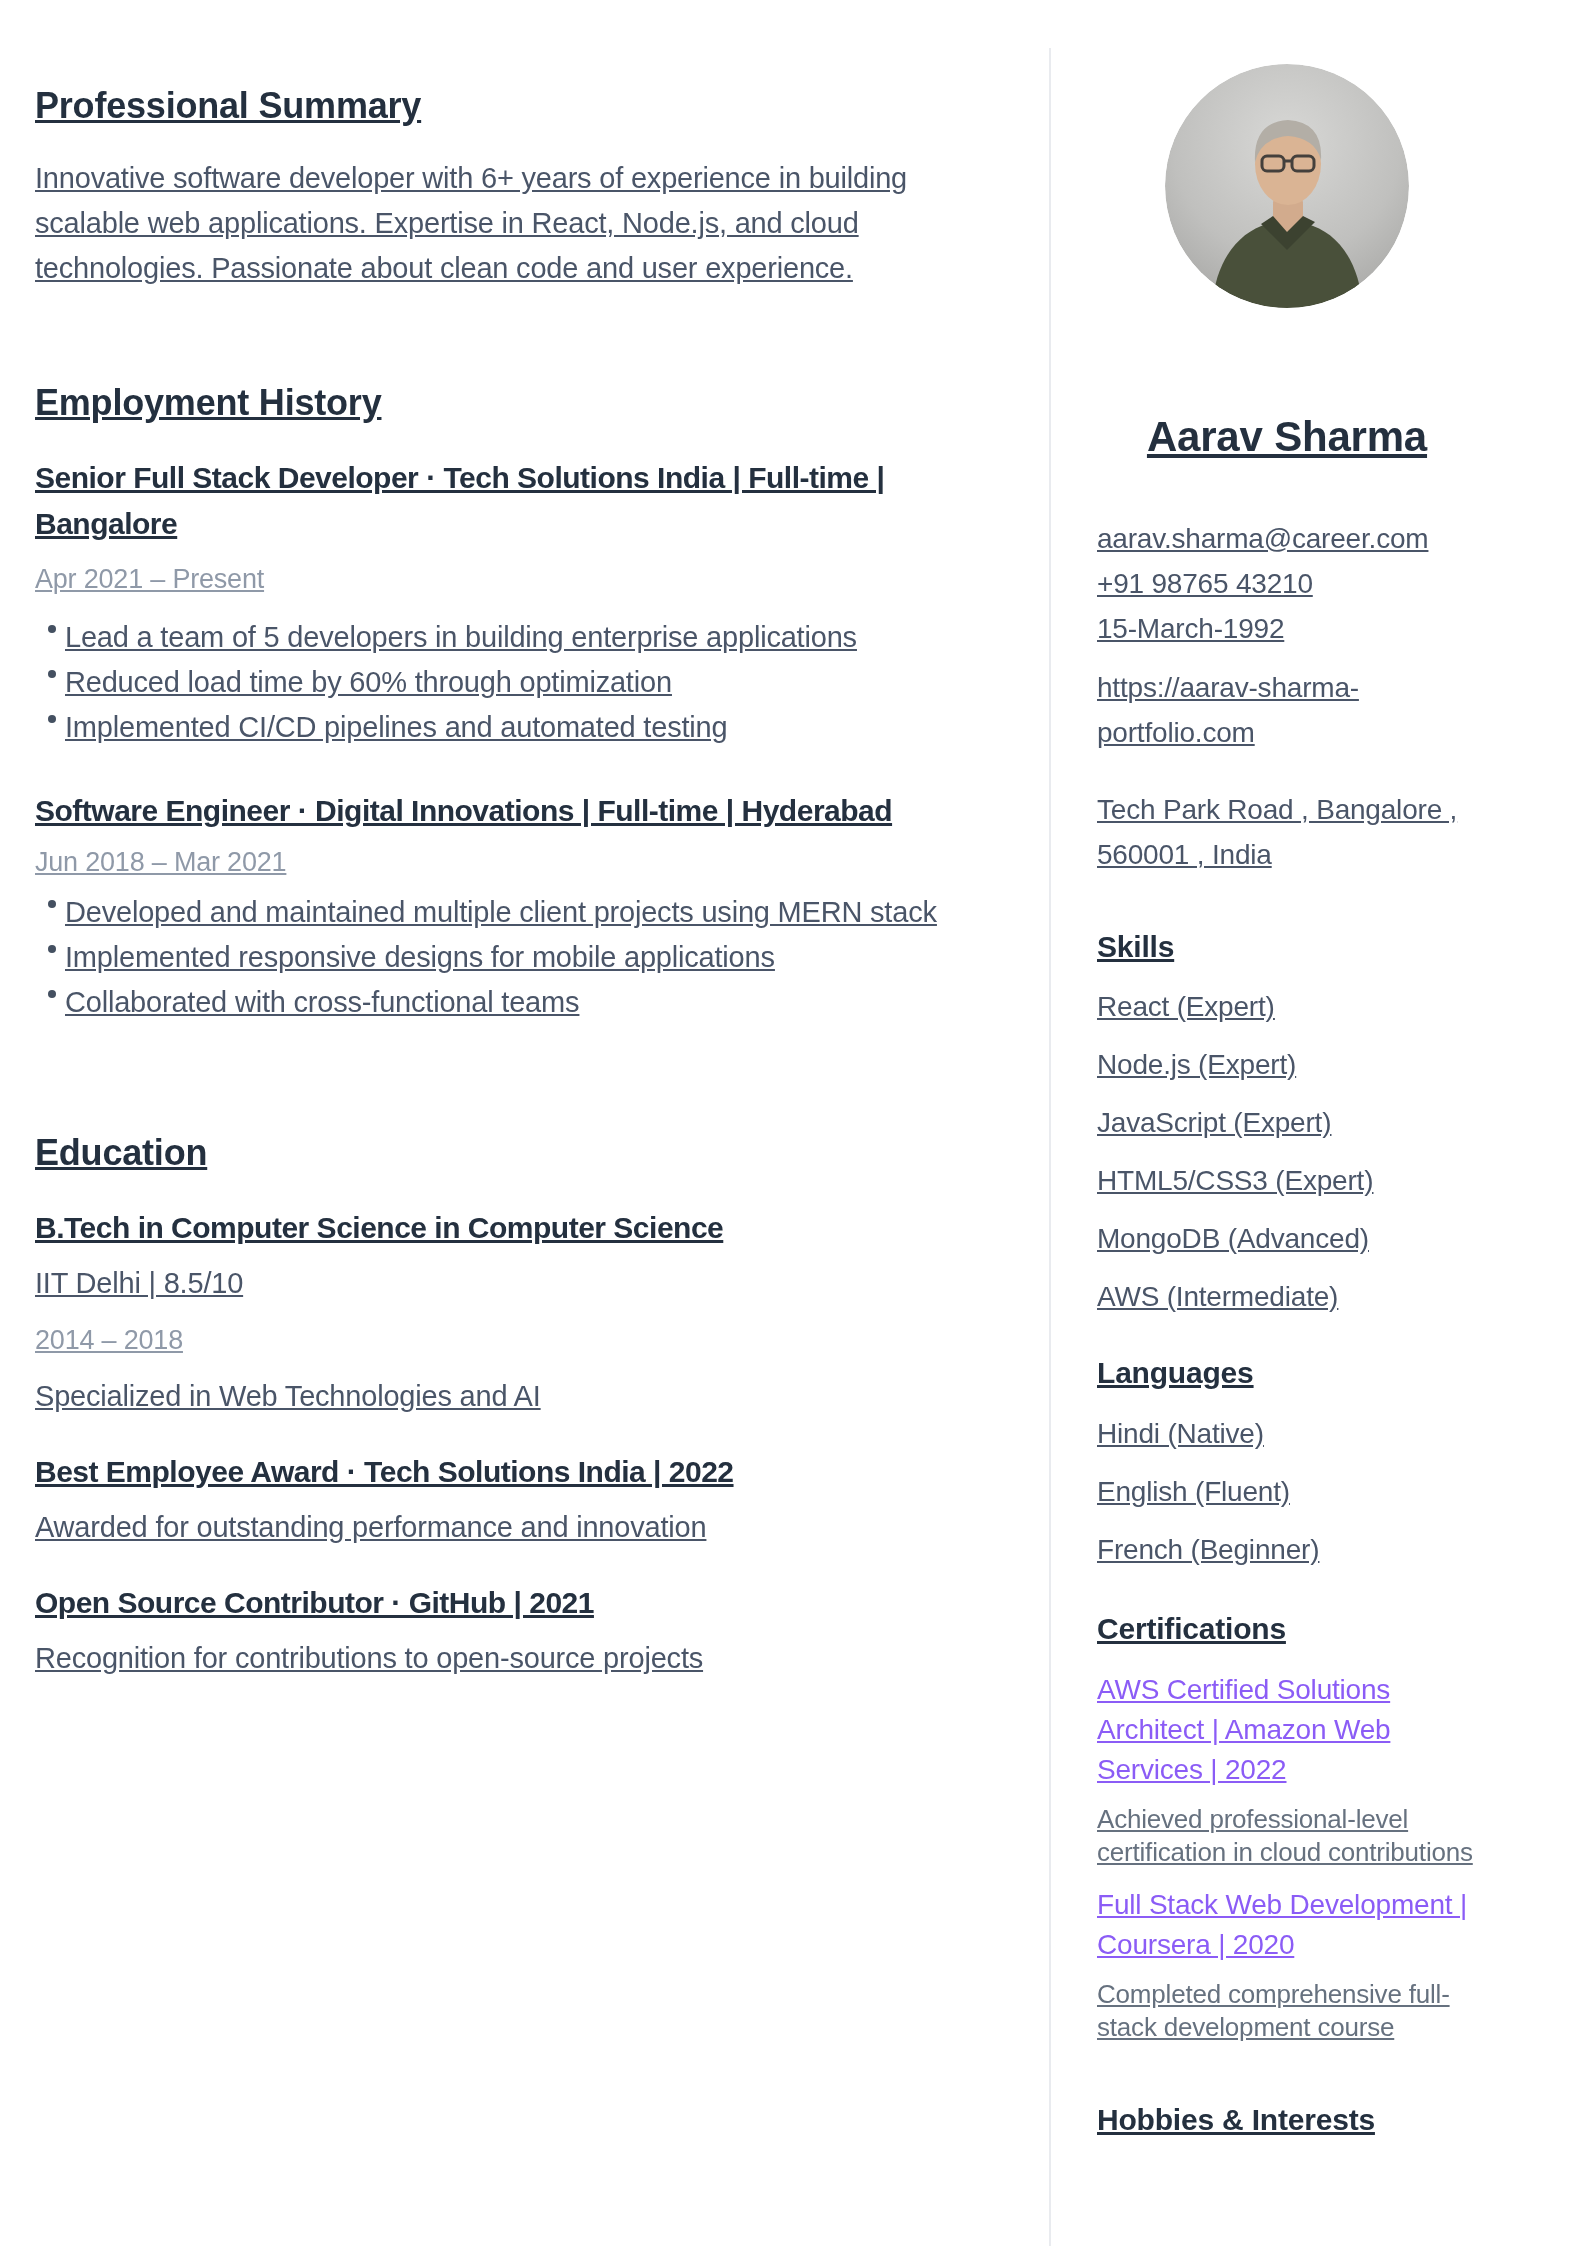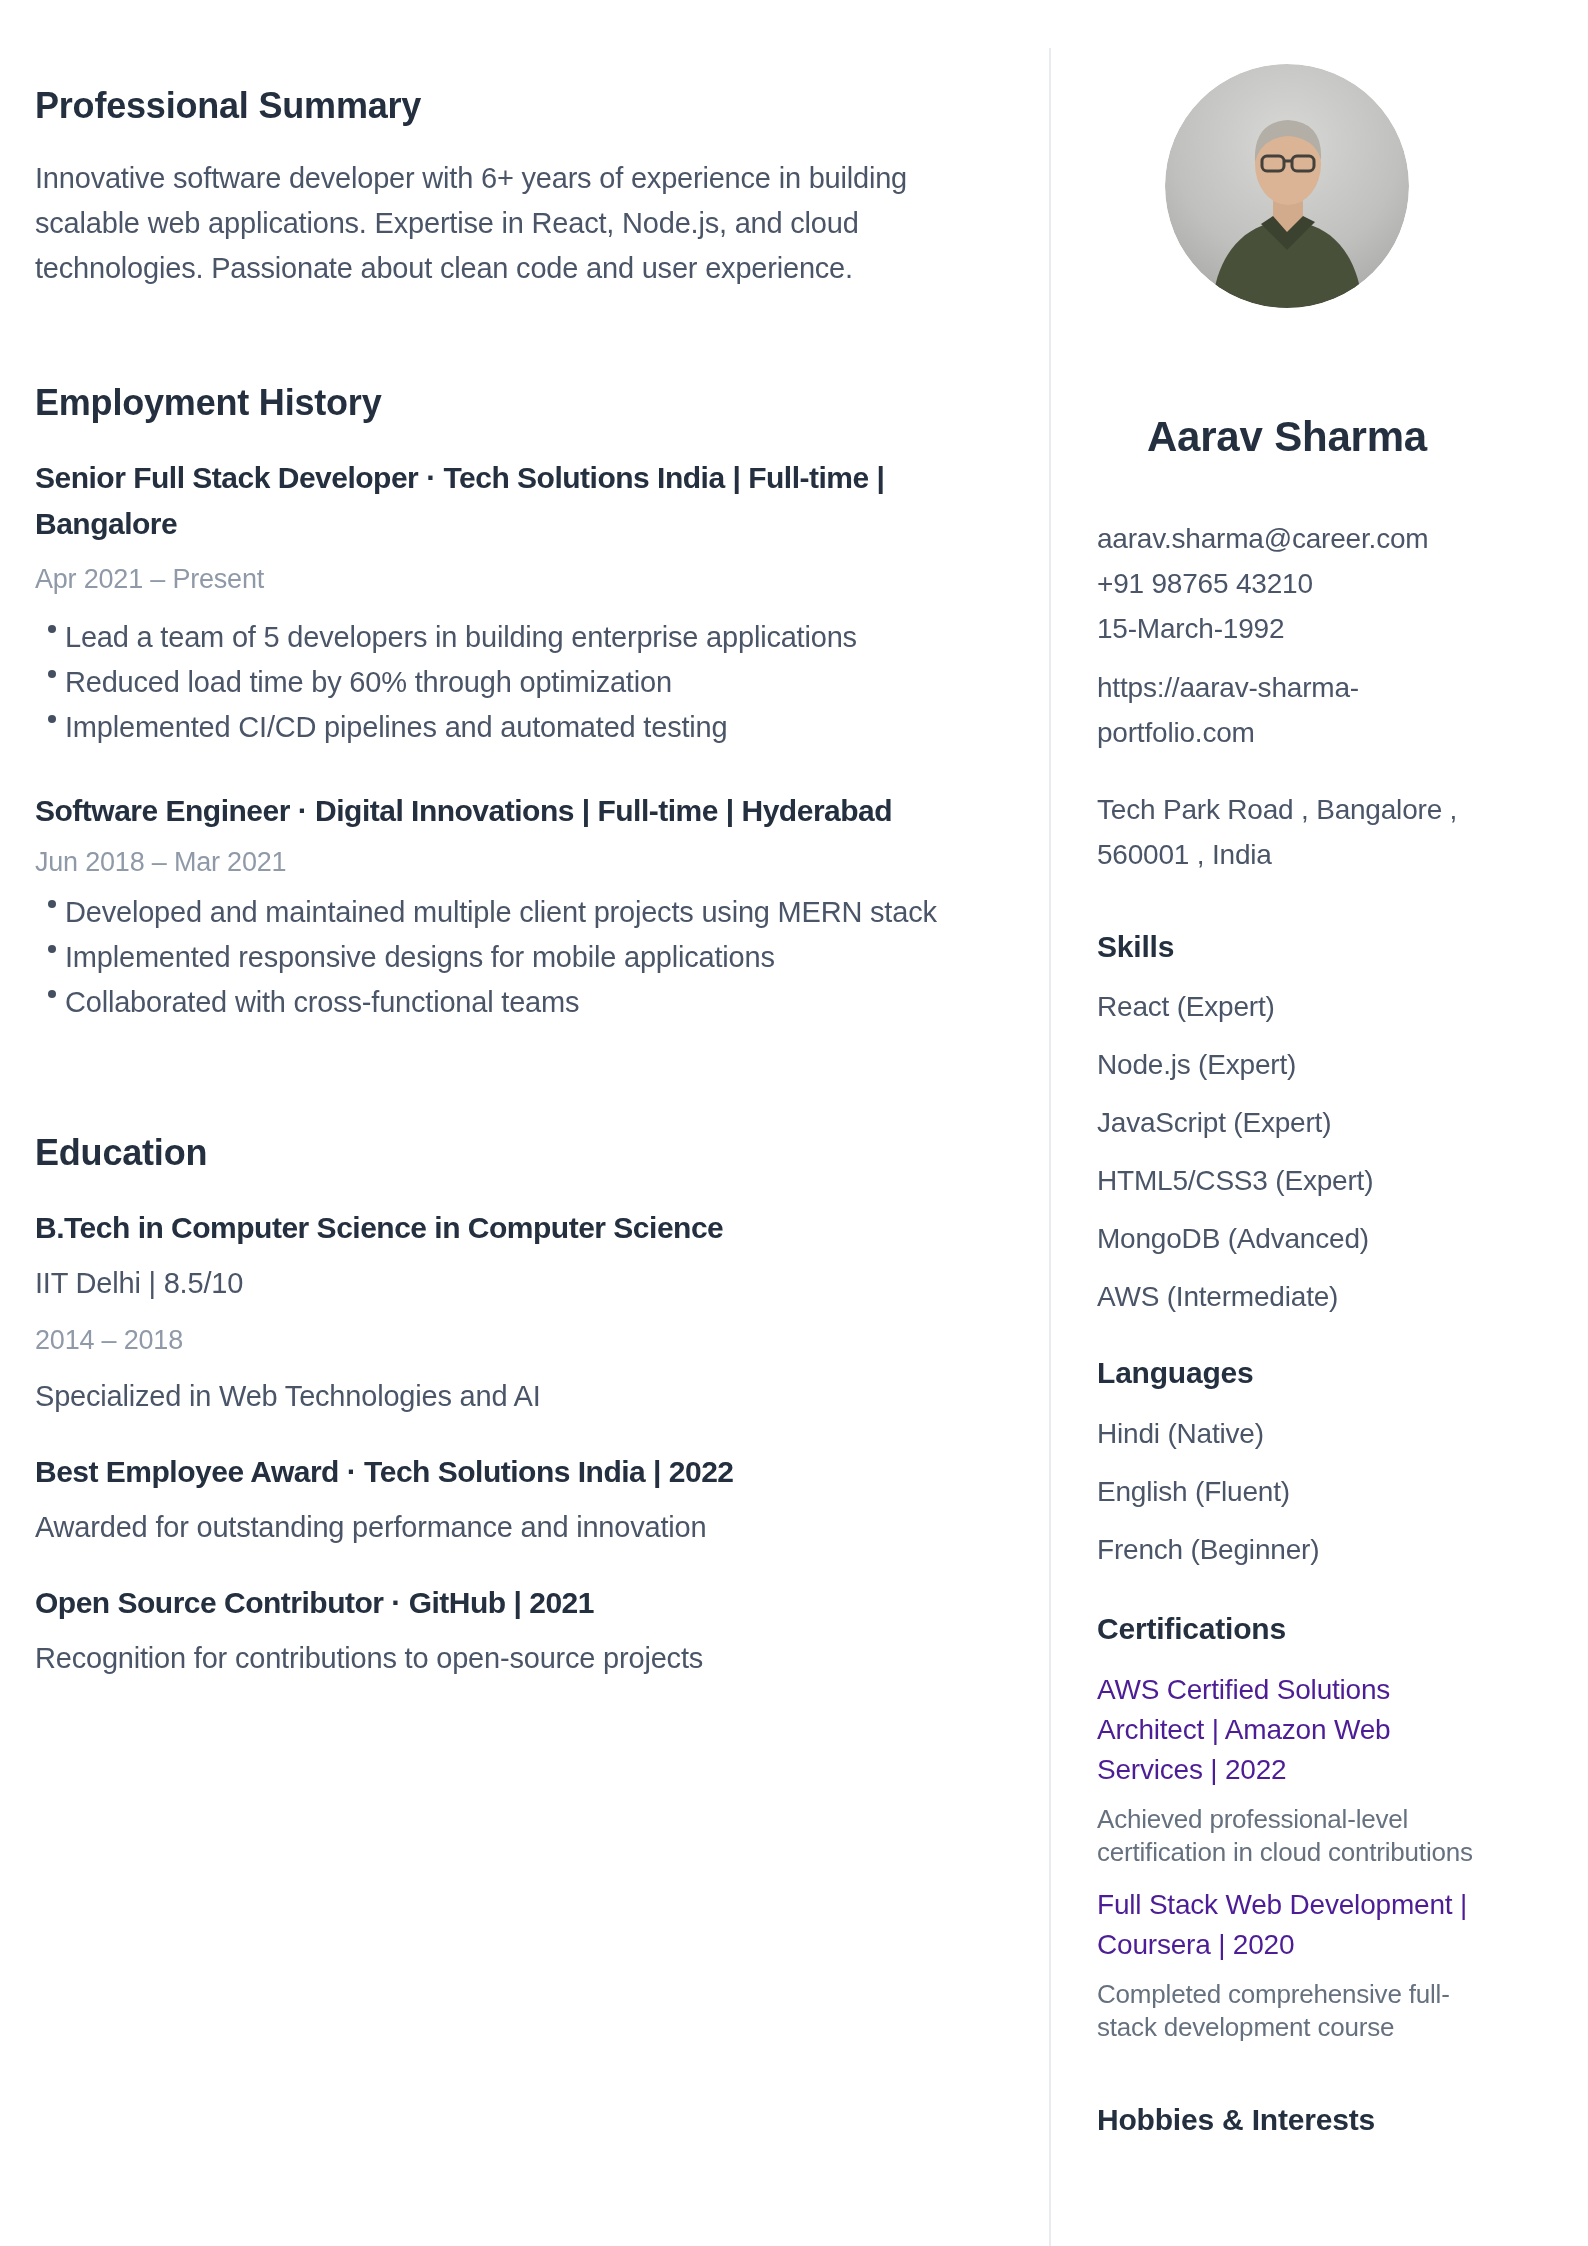--- a/index.html
+++ b/index.html
@@ -17,21 +17,21 @@
     letter-spacing:-0.2px;
   }
   .divider{
     position:absolute;left:1049px;top:48px;bottom:0;width:2px;
     background:#e9ebef;
   }
   .sidebar{
     position:absolute;left:1097px;top:0;width:380px;
     letter-spacing:-0.2px;
   }
-  h1,h2,h3,p,ul,li{margin:0;padding:0;}
+  h1,h2,h3,p,ul,li{margin:0;padding:0;text-decoration:underline;}
   
   .section-title{
     font-size:36px;font-weight:700;color:#24303f;line-height:48px;
   }
   .mt-summary{margin-top:82px;}
   .body-text{font-size:29px;line-height:45px;color:#4a5568;}
   .summary-text{margin-top:26px;}
   .mt-employment{margin-top:88px;}
   .item-title{
     font-size:30px;font-weight:700;color:#24303f;line-height:46px;
@@ -89,21 +89,21 @@
   }
   .mt-skills{margin-top:50px;}
   .side-list{list-style:none;margin-top:17px;}
   .side-list li{
     font-size:28px;line-height:45px;color:#4a5568;margin-bottom:13px;
   }
   .mt-languages{margin-top:34px;}
   .lang-list{margin-top:18px;}
   .mt-certifications{margin-top:37px;}
   .cert-title{
-    font-size:28px;font-weight:400;color:#4c1d95;line-height:40px;
+    font-size:28px;font-weight:400;color:#8b5cf6;line-height:40px;
   }
   .cert1-title{margin-top:21px;}
   .cert-desc{font-size:26px;color:#66717f;line-height:33px;}
   .cert1-desc{margin-top:13px;}
   .cert2-title{margin-top:16px;}
   .cert2-desc{margin-top:13px;}
   .mt-hobbies{margin-top:56px;}
 </style>
 </head>
 <body>

